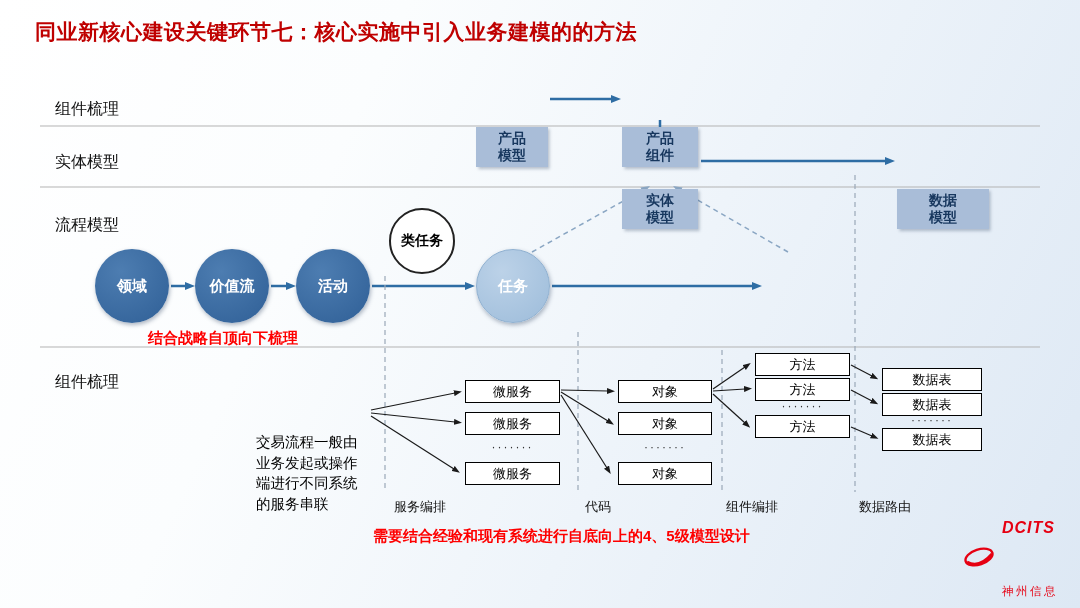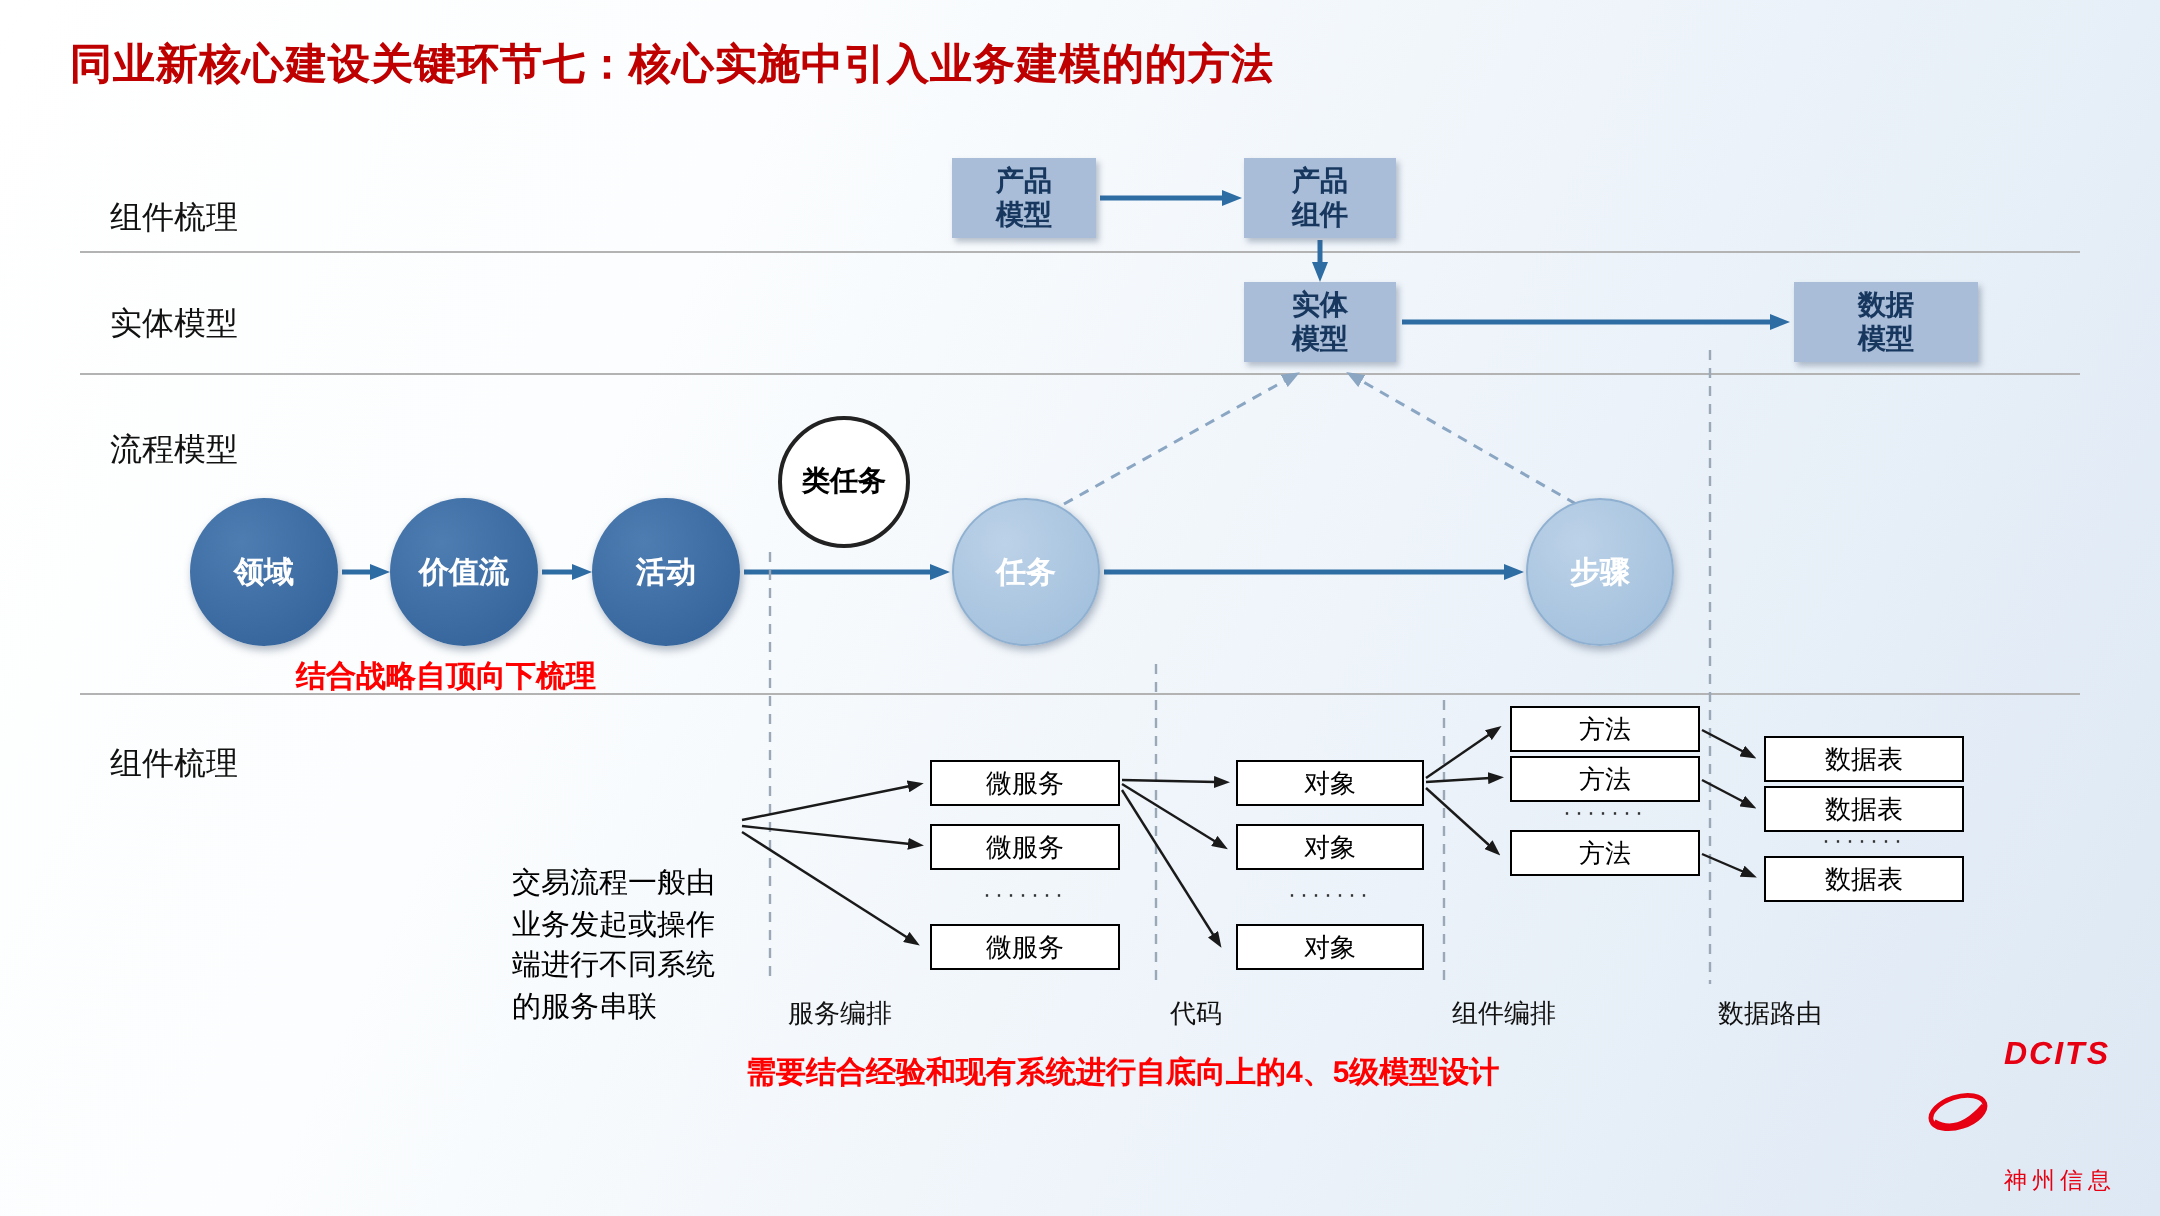--- a/index.html
+++ b/index.html
@@ -15,21 +15,21 @@
   }
   .rowlabel {
     position:absolute; font-size:16px; color:#111;
     font-family:"Liberation Serif","DejaVu Serif",serif;
   }
   .overlay { position:absolute; left:0; top:0; pointer-events:none; }
   .bluebox {
     position:absolute; background:#a9bdd8; color:#17375e;
     font-weight:bold; font-size:14px; line-height:1.25;
     display:flex; align-items:center; justify-content:center; text-align:center;
-    white-space:pre-line; box-shadow:1.5px 2px 3px rgba(60,80,110,0.35);
+    white-space:pre-line; box-shadow:1.5px 2px 3px rgba(60,80,110,0.35);margin-top:48px;
   }
   .circle {
     position:absolute; width:74px; height:74px; border-radius:50%;
     display:flex; align-items:center; justify-content:center;
     color:#ffffff; font-weight:bold; font-size:15px;
     background:radial-gradient(circle at 35% 30%, #4d7db1, #2f5f96);
     box-shadow:1px 2px 4px rgba(50,70,100,0.4);
   }
   .circle.light {
     background:radial-gradient(circle at 35% 30%, #bcd2e8, #9dbcda);
@@ -136,21 +136,20 @@
   <div class="bluebox" style="left:622px; top:141px; width:76px; height:40px;">实体
 模型</div>
   <div class="bluebox" style="left:897px; top:141px; width:92px; height:40px;">数据
 模型</div>
 
   <div class="circle" style="left:95px;  top:249px;">领域</div>
   <div class="circle" style="left:195px; top:249px;">价值流</div>
   <div class="circle" style="left:296px; top:249px;">活动</div>
   <div class="circle outline" style="left:389px; top:208px;">类任务</div>
   <div class="circle light" style="left:476px; top:249px;">任务</div>
-  <div class="circle light" style="left:763px; top:249px;">步骤</div>
 
   <div class="note-red" style="left:148px; top:329px;">结合战略自顶向下梳理</div>
 
   <div class="desc">交易流程一般由
 业务发起或操作
 端进行不同系统
 的服务串联</div>
 
   <div class="wbox" style="left:465px; top:380px; width:95px; height:23px;">微服务</div>
   <div class="wbox" style="left:465px; top:412px; width:95px; height:23px;">微服务</div>

